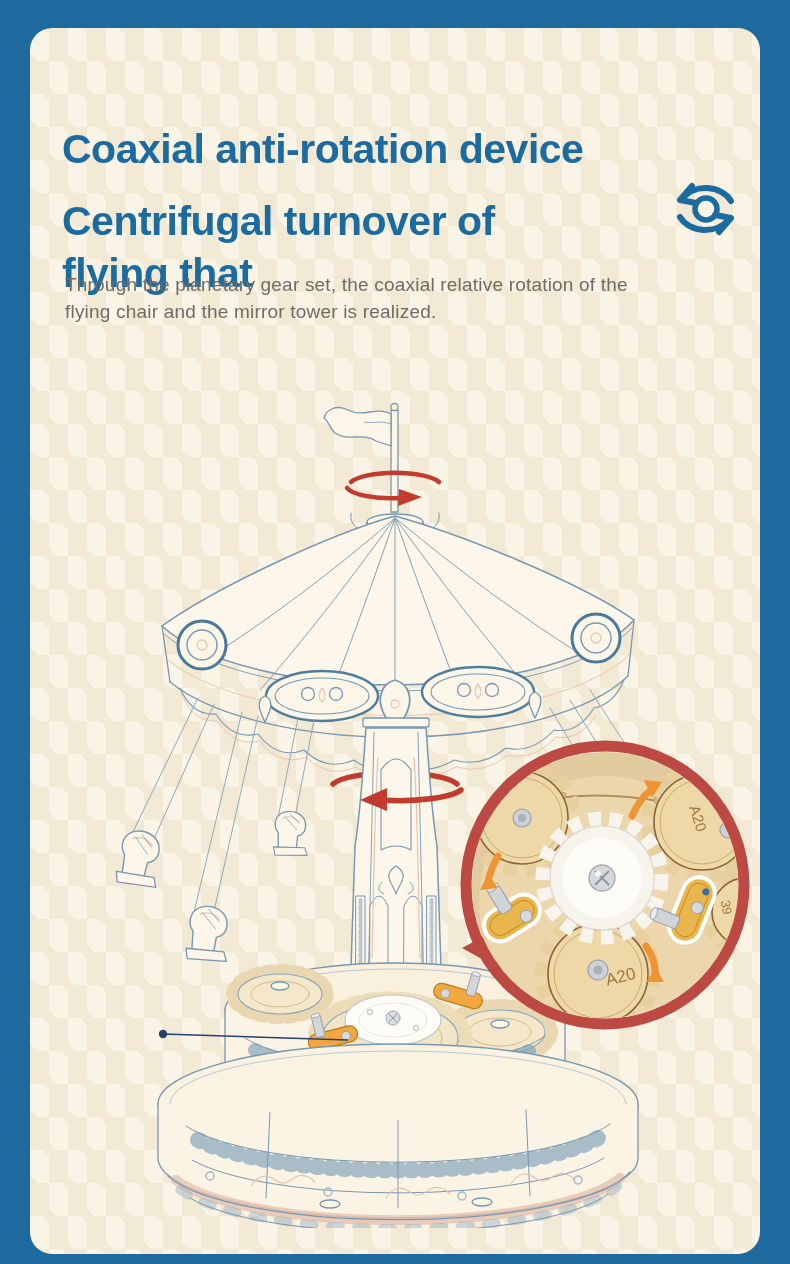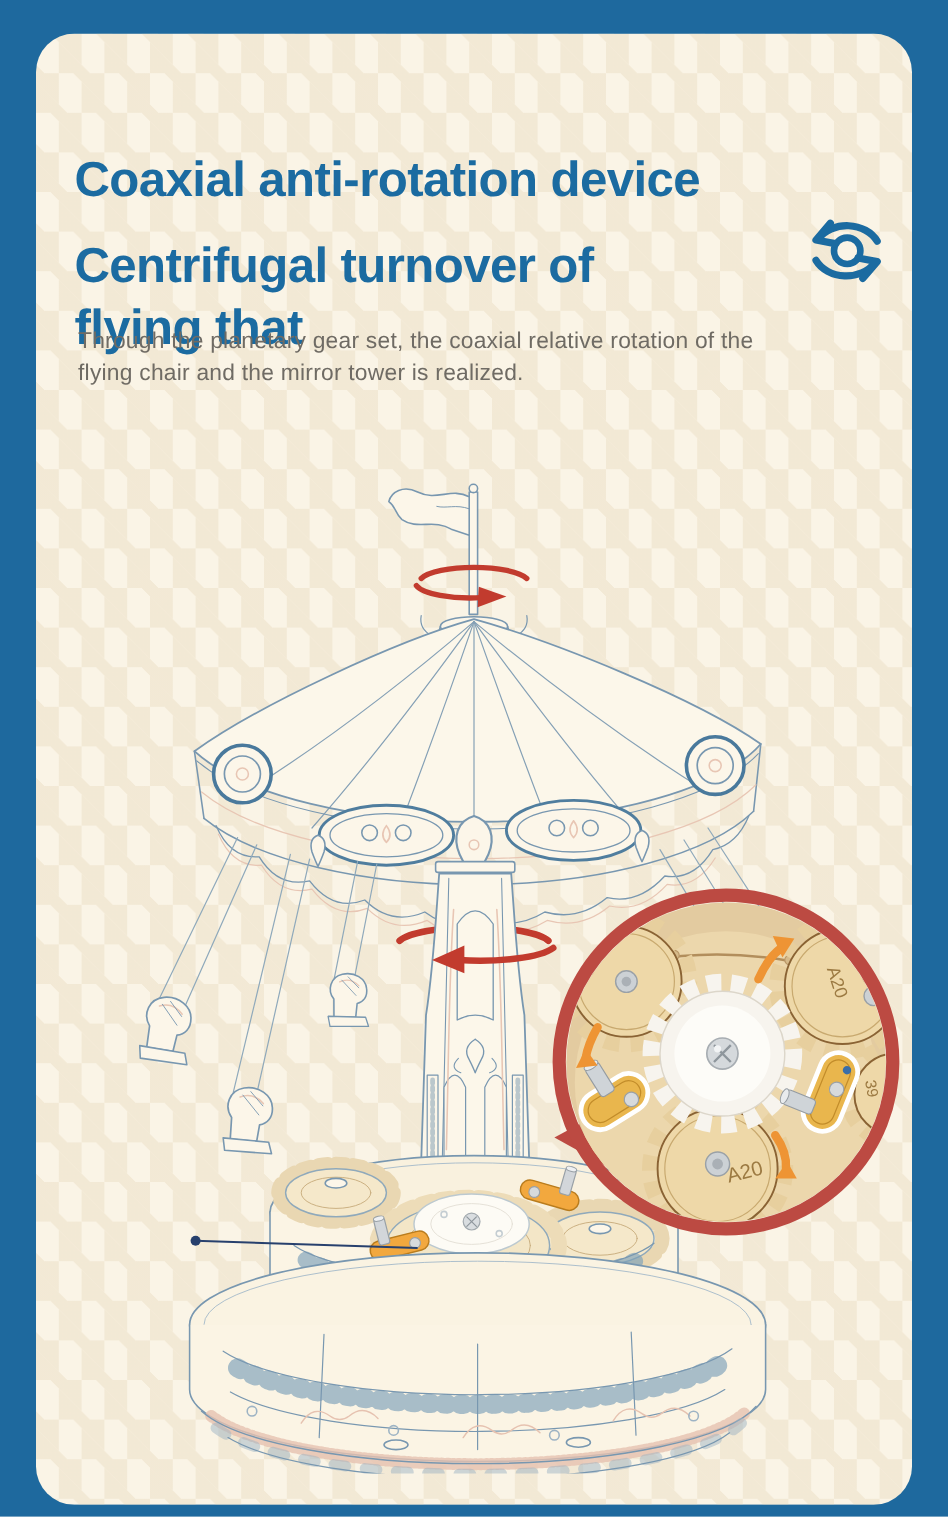--- a/index.html
+++ b/index.html
@@ -1,20 +1,20 @@
 <!DOCTYPE html>
 <html><head>
 <meta charset="utf-8">
 <style>
   html,body{margin:0;padding:0;}
   body{width:790px;height:1264px;font-family:"Liberation Sans",sans-serif;-webkit-font-smoothing:antialiased;}
   .stage{position:relative;width:790px;height:1264px;background:#1e699e;overflow:hidden;}
   .card{
     position:absolute;left:30px;top:28px;width:730px;height:1226px;
-    border-radius:32px;
+    border-radius:22px;
     background-color:#faf4e6;
     background-image:
       linear-gradient(45deg, rgba(236,224,199,.55) 25%, transparent 25%, transparent 75%, rgba(236,224,199,.55) 75%),
       linear-gradient(45deg, rgba(236,224,199,.55) 25%, transparent 25%, transparent 75%, rgba(236,224,199,.55) 75%);
     background-position:0 0,19px 33px;
     background-size:38px 66px;
     overflow:hidden;
   }
   .title{
     position:absolute;left:32px;top:72px;width:640px;

